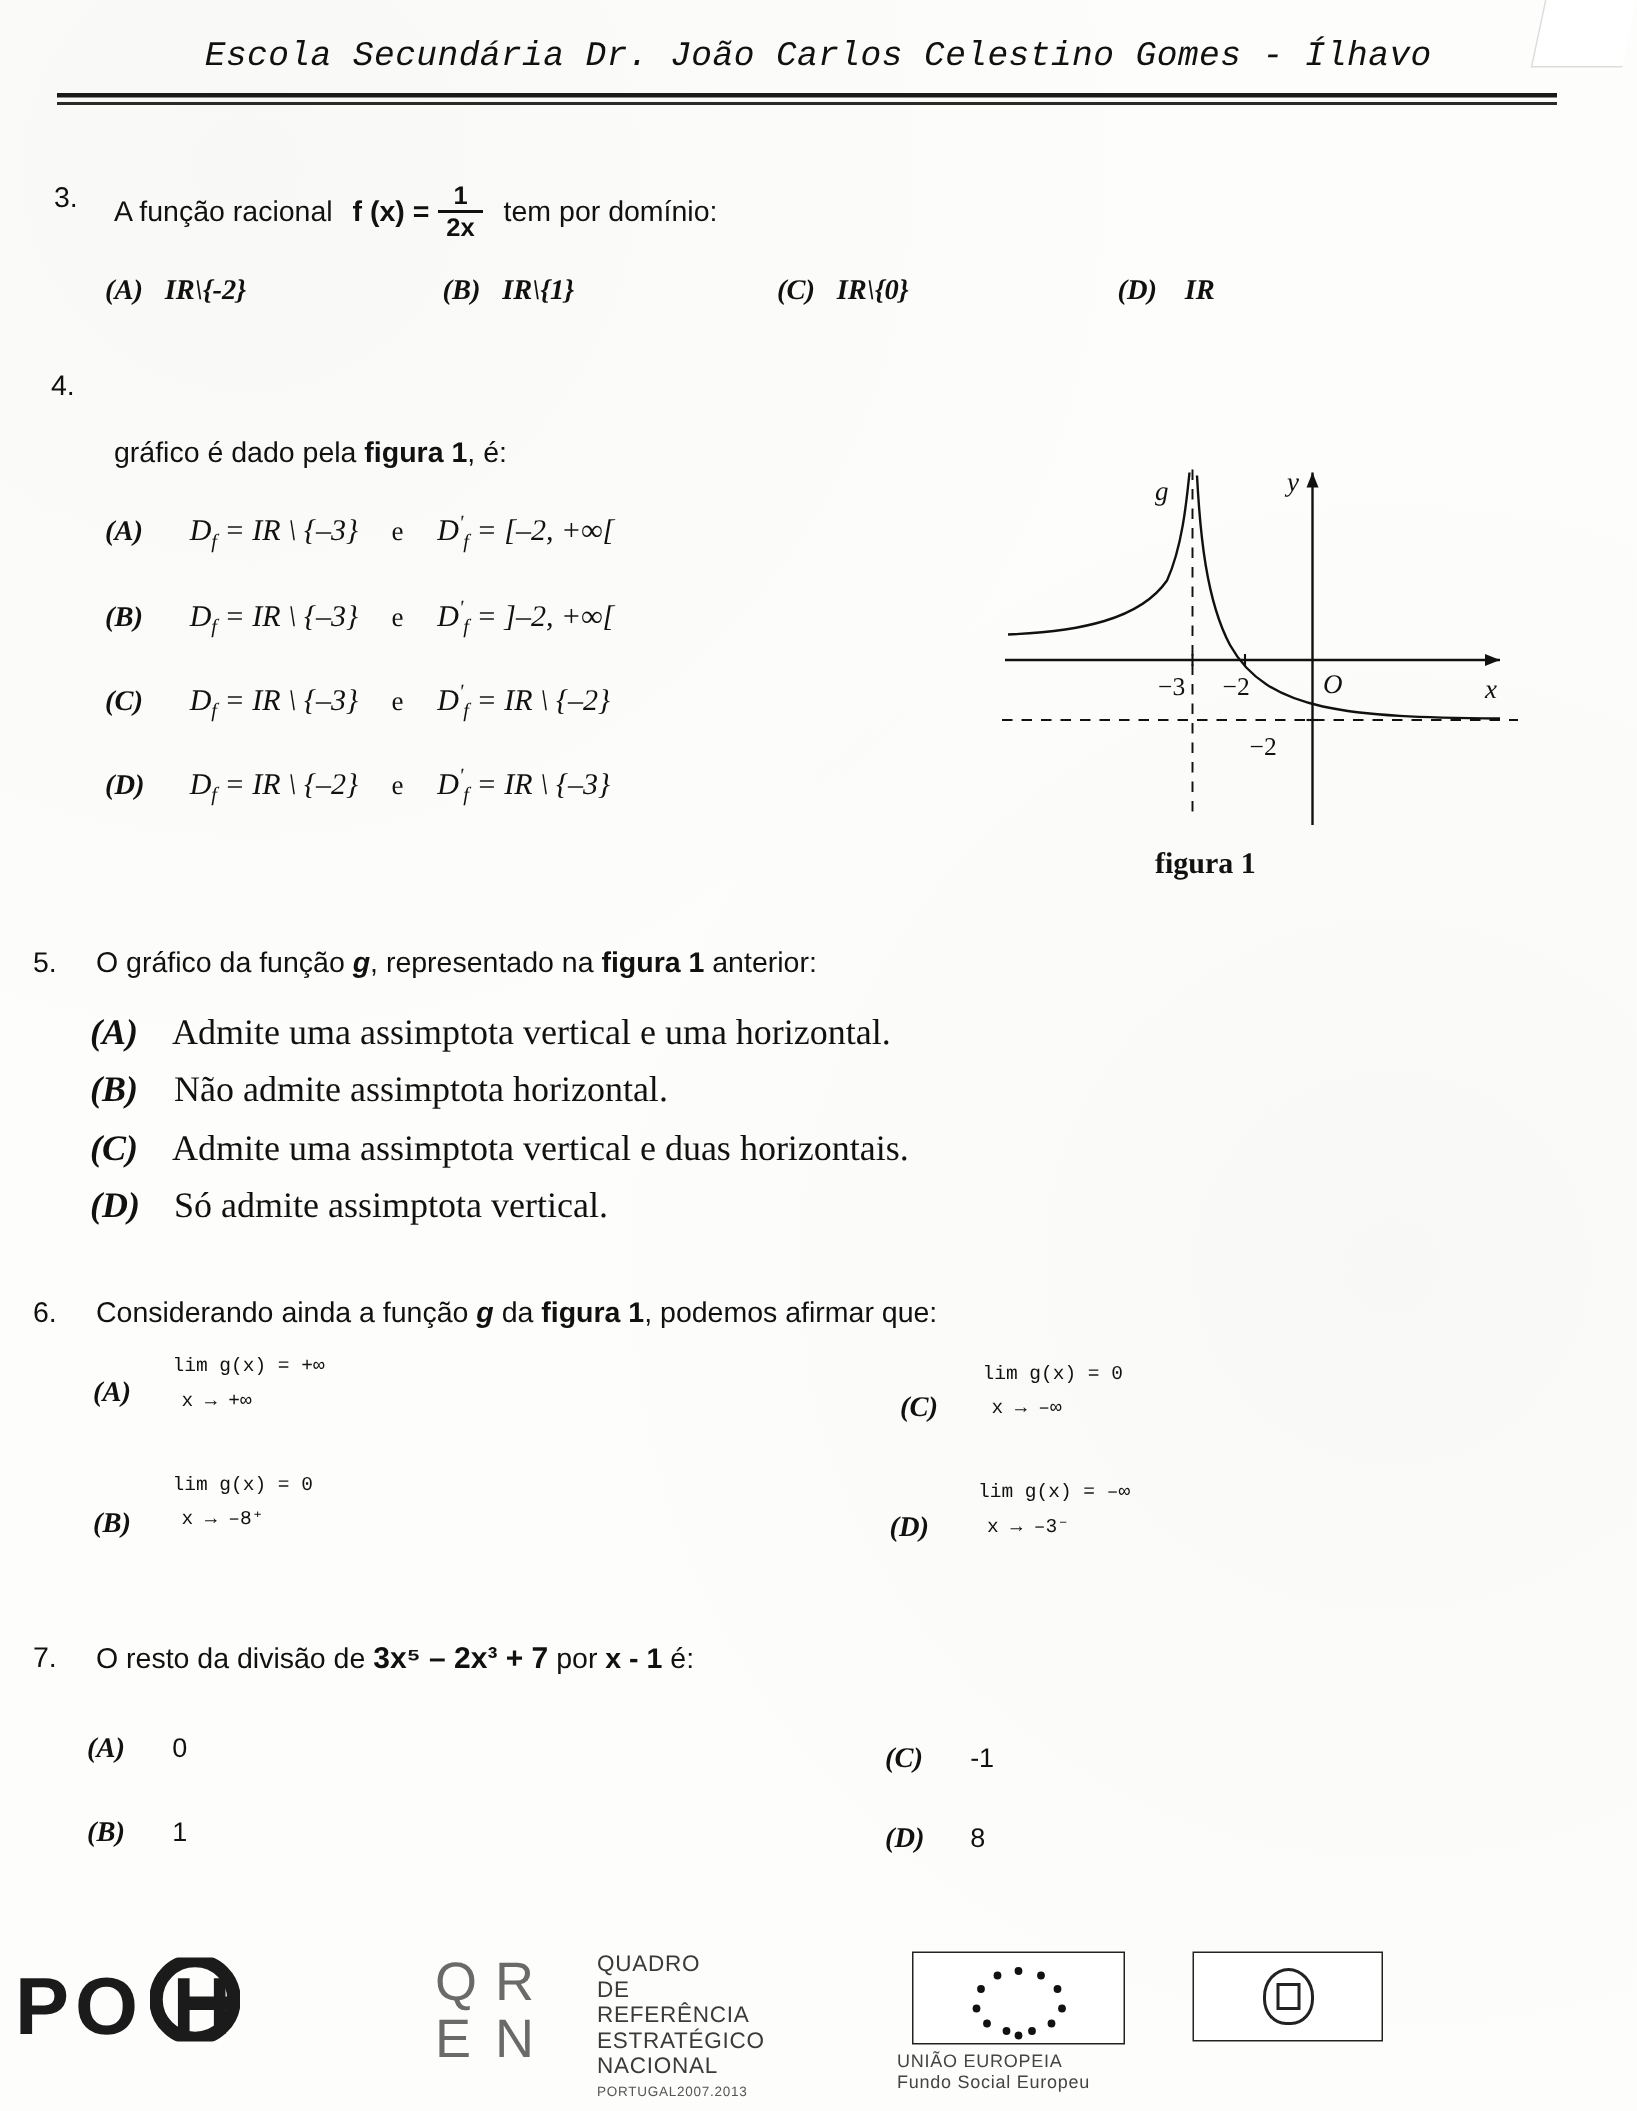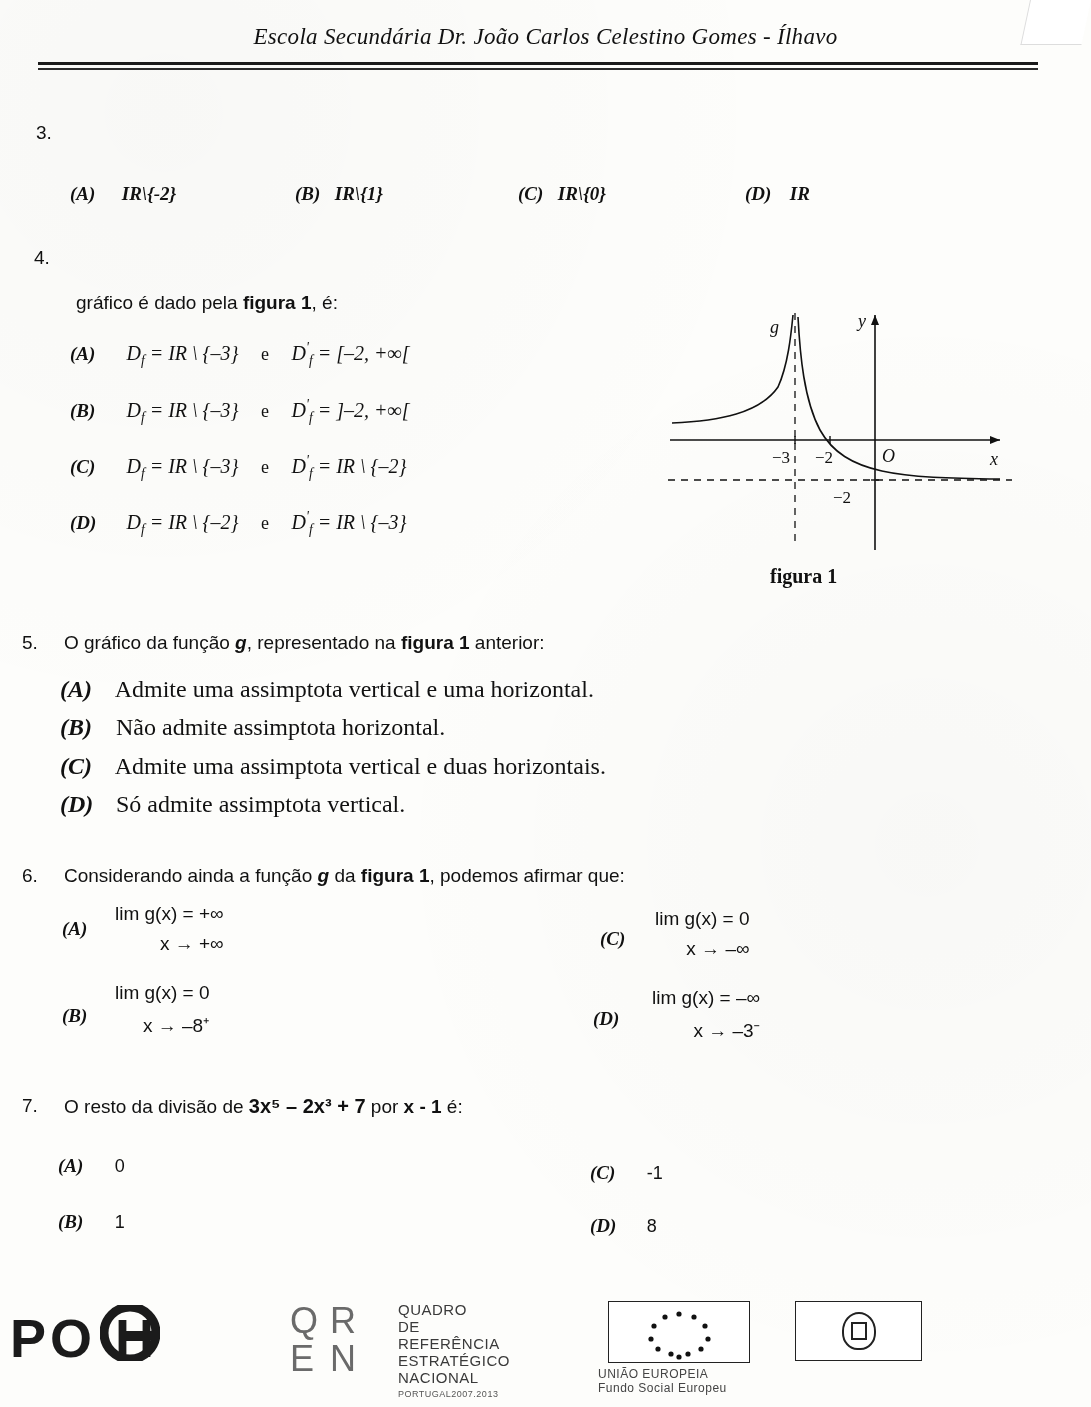--- a/index.html
+++ b/index.html
@@ -15,21 +15,21 @@
     position:absolute;inset:0;
     background:
       radial-gradient(circle at 15% 8%, rgba(0,0,0,0.02), transparent 40%),
       radial-gradient(circle at 85% 60%, rgba(0,0,0,0.02), transparent 45%),
       #fdfdfb;
   }
   
   .school-header{
     position:absolute;top:24px;left:0;width:100%;
     text-align:center;
-    font-family:Liberation Serif, serif;
+    font-family:Liberation Mono, monospace;
     font-style:italic;
     font-size:23px;
     letter-spacing:.3px;
   }
   .rule{
     position:absolute;top:62px;left:38px;width:1000px;height:0;
     border-top:3px solid #1a1a1a;
   }
   .rule:after{
     content:"";position:absolute;left:0;top:3px;width:100%;height:2px;
@@ -68,21 +68,21 @@
 
   
   #q5-num{left:22px;top:632px;}
   #q5-text{left:64px;top:632px;}
   .q5row{position:absolute;left:60px;font-family:"Liberation Serif",serif;font-size:24px;white-space:nowrap;}
   .q5row .lbl{display:inline-block;width:50px;font-weight:bold;font-style:italic;}
 
   
   #q6-num{left:22px;top:865px;}
   #q6-text{left:64px;top:865px;}
-  .limbox{position:absolute;font-family:Liberation Sans, sans-serif;font-size:19px;white-space:nowrap;text-align:right;}
+  .limbox{position:absolute;font-family:Liberation Mono, monospace;font-size:13px;white-space:nowrap;}
   .limbox .l1{display:block;}
   .limbox .l2{display:block;margin-top:8px;margin-left:6px;}
   .limlbl{position:absolute;font-family:"Liberation Serif",serif;font-weight:bold;font-style:italic;font-size:19px;}
 
   
   #q7-num{left:22px;top:1095px;}
   #q7-text{left:64px;top:1095px;white-space:nowrap;}
   .q7row{position:absolute;font-family:"Liberation Serif",serif;font-size:19px;}
   .q7row .lbl{display:inline-block;width:52px;font-weight:bold;font-style:italic;}
   .q7row .val{font-family:"Liberation Sans",sans-serif;font-size:18px;}
@@ -106,24 +106,35 @@
 </head>
 <body>
 
 <div class="page">
   <div class="corner"></div>
 
   <div class="school-header">Escola Secundária Dr. João Carlos Celestino Gomes - Ílhavo</div>
   <div class="rule"></div>
 
   <div class="num" id="q3-num">3.</div>
+  <div class="q" id="q3-text">
+    <span>A função racional</span>
+    <span class="bd" style="margin-left:8px;">f (x) =</span>
+    <span class="frac">
+      <span class="top">1</span>
+      <span class="bot">2x</span>
+    </span>
+    <span style="margin-left:8px;">
+      <span>tem por domínio:</span>
+    </span>
+  </div>
   <div id="q3-opts">
     <div class="cell" style="left:0;">
       <span class="opt-lbl">(A)</span>
-      <span class="opt-lbl" style="margin-left:22px;">IR\{-2}</span>
+      <span class="opt-lbl" style="margin-left:10px;">IR\{-2}</span>
     </div>
     <div class="cell" style="left:225px;">
       <span class="opt-lbl">(B)</span>
       <span class="opt-lbl" style="margin-left:10px;">IR\{1}</span>
     </div>
     <div class="cell" style="left:448px;">
       <span class="opt-lbl">(C)</span>
       <span class="opt-lbl" style="margin-left:10px;">IR\{0}</span>
     </div>
     <div class="cell" style="left:675px;">

